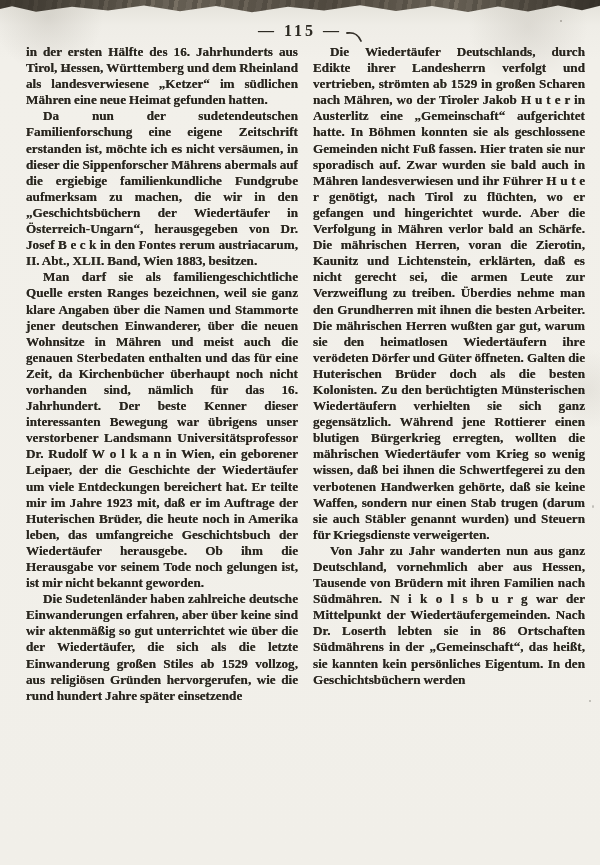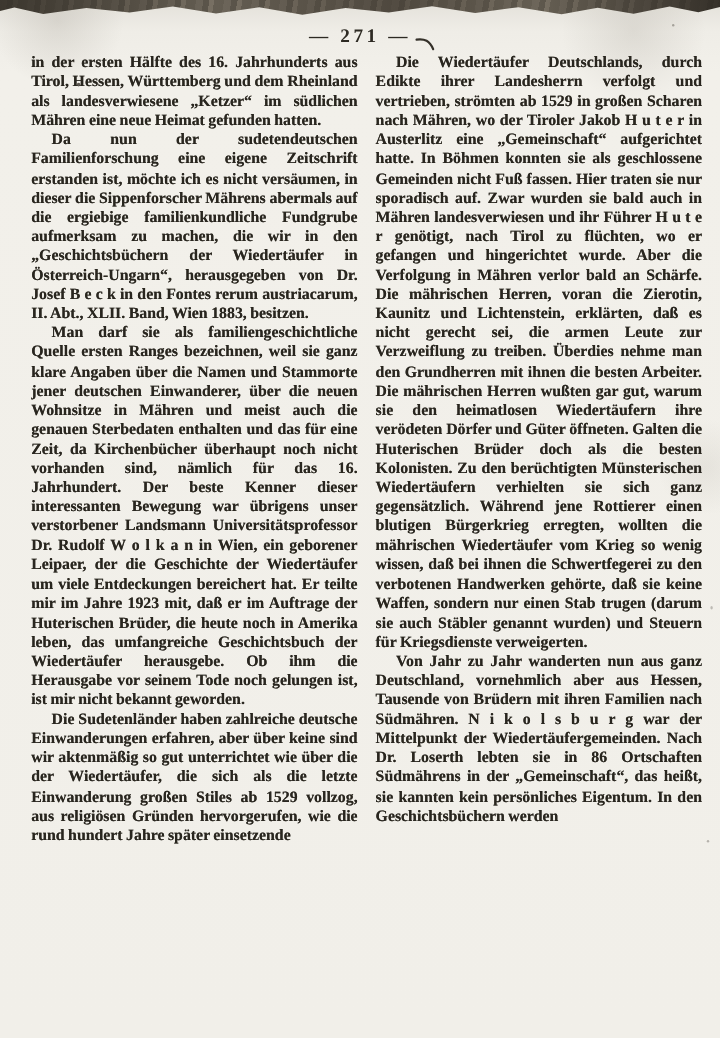--- a/index.html
+++ b/index.html
@@ -72,21 +72,21 @@
   .speck.s2 { width: 2px; height: 2px; top: 20px; left: 560px; opacity: .45; }
   .speck.s3 { width: 2px; height: 2px; top: 700px; left: 589px; opacity: .4; }
   .speck.s4 { width: 2px; height: 3px; top: 505px; left: 592px; opacity: .35; }
 </style>
 </head>
 <body>
 
 <div class="page">
   <div class="torn-edge"></div>
 
-  <div class="page-number">— 271 —</div>
+  <div class="page-number">— 115 —</div>
 
   <svg class="ink-squiggle" width="22" height="16" viewBox="0 0 22 16" aria-hidden="true">
     <path d="M1 3 C 8 2 12 4 15 11" stroke="#35312a" stroke-width="1.8" fill="none" stroke-linecap="round"></path>
   </svg>
 
   <div class="speck s1"></div>
   <div class="speck s2"></div>
   <div class="speck s3"></div>
   <div class="speck s4"></div>
 

